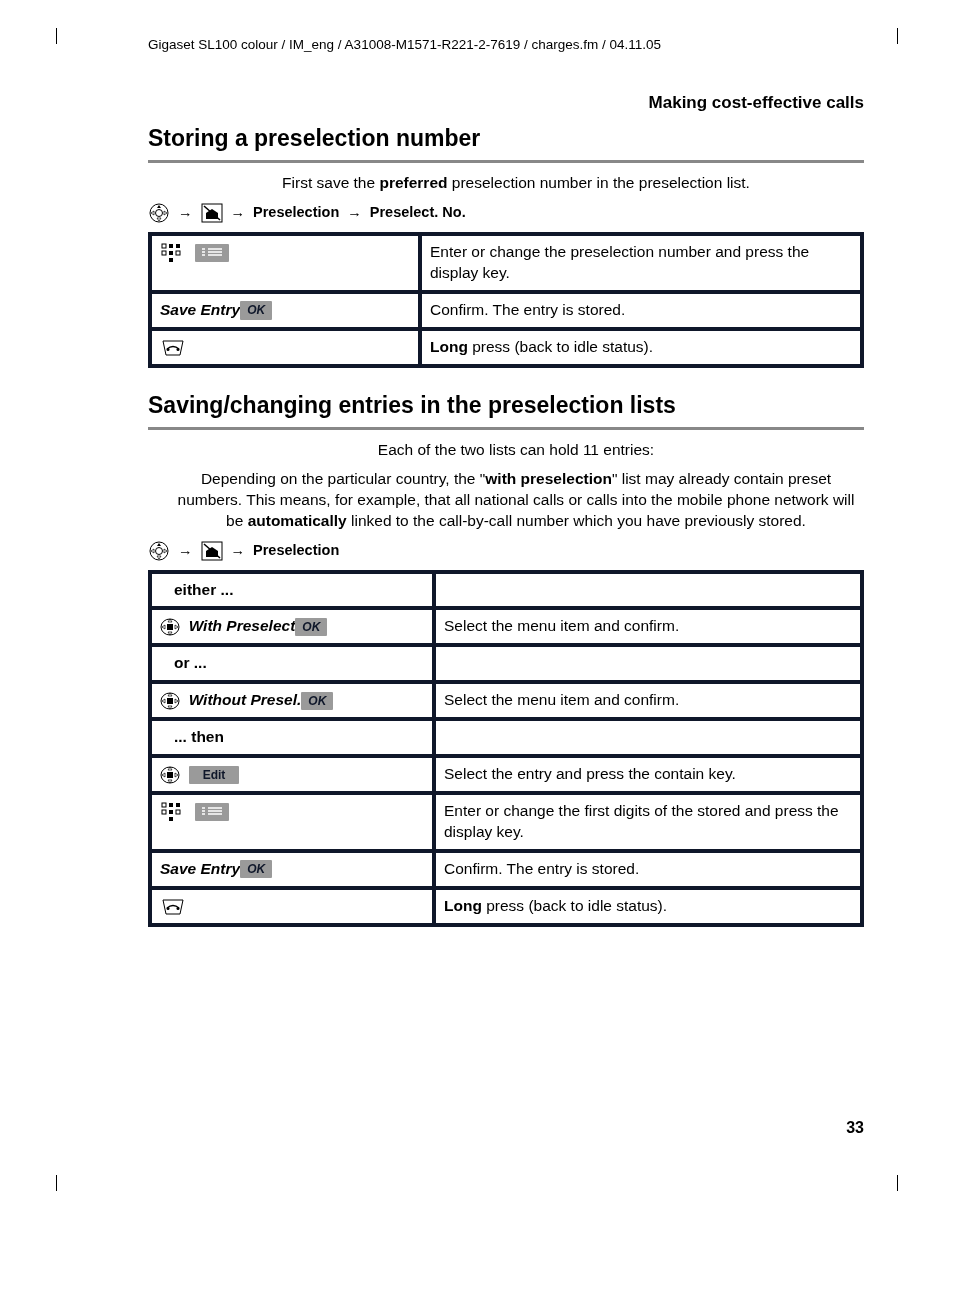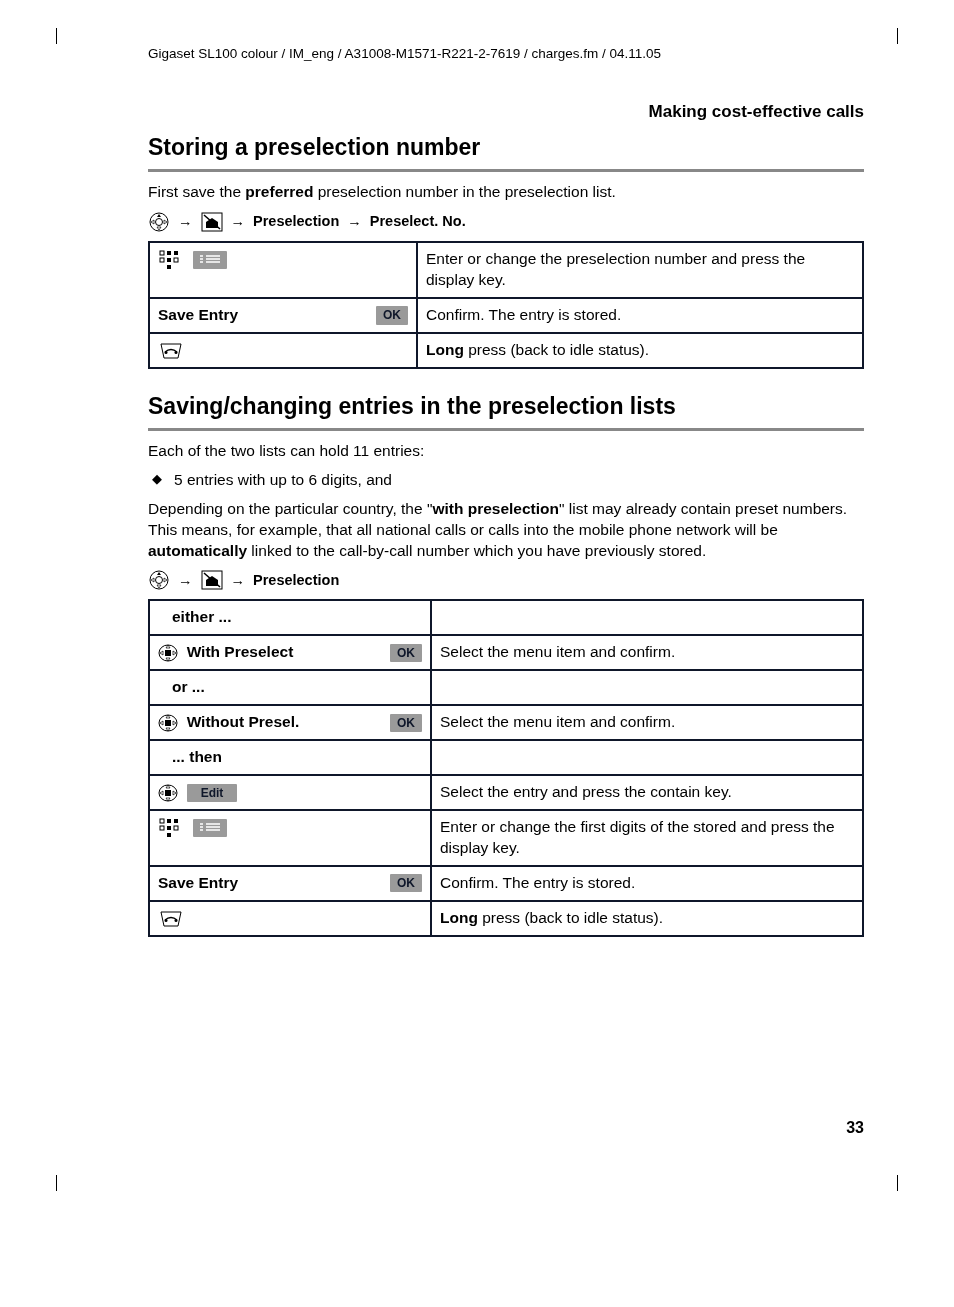--- a/index.html
+++ b/index.html
@@ -9,21 +9,21 @@
     color: #000;
     background: #fff;
     margin: 0;
     padding: 0;
   }
   .page {
     width: 954px;
     height: 1219px;
     position: relative;
     box-sizing: border-box;
-    padding: 39px 70px 30px 100px;
+    padding: 30px 70px 30px 100px;
   }
   .crop-mark { position:absolute; }
   .cm-tl-v { top:28px; left:56px; width:1px; height:16px; background:#000;}
   .cm-tr-v { top:28px; right:56px; width:1px; height:16px; background:#000;}
   .cm-bl-v { bottom:28px; left:56px; width:1px; height:16px; background:#000;}
   .cm-br-v { bottom:28px; right:56px; width:1px; height:16px; background:#000;}
 
   .header-small {
     font-size: 13.5px;
     margin-bottom: 38px;
@@ -41,60 +41,62 @@
     font-weight: bold;
     font-size: 23px;
     margin: 0 0 6px 48px;
   }
   .rule-thick {
     height: 3px;
     background: #888;
     margin: 0 20px 10px 48px;
   }
   .body-text {
-    margin: 0 20px 8px 48px;
+    margin: 0 20px 8px 68px;
+    text-align: center;
   }
   .nav-line {
     margin: 0 20px 8px 48px;
     display: flex;
     align-items: center;
     gap: 8px;
     font-weight: bold;
     font-size: 14.5px;
   }
   .arrow { font-weight: bold; }
   table.proc {
     border-collapse: collapse;
     width: calc(100% - 68px);
     margin: 0 20px 22px 48px;
     font-size: 15.5px;
   }
   table.proc td {
-    border: 2px solid #0f172a;
+    border: 4px solid #0f172a;
     padding: 6px 8px;
     vertical-align: top;
     margin-top: 23px;
   }
   table.proc td.left {
     width: 250px;
   }
   .softkey {
     display: inline-block;
     background: #9a9a9a;
     color: #0f172a;
     font-size: 12px;
     font-weight: bold;
     padding: 1px 7px;
     border-radius: 1px;
     vertical-align: middle;
   }
   .key-row {
     display: flex;
-    justify-content: space-between;
+    justify-content: flex-start;
     align-items: center;
+    font-style: italic;
   }
   .bold { font-weight: bold; }
   ul.diamond {
     list-style: none;
     padding: 0;
     margin: 0 20px 8px 48px;
   }
   ul.diamond li {
     padding-left: 26px;
     position: relative;
@@ -209,21 +211,20 @@
     </tr>
   </tbody>
     </table>
 
   <div class="h3">Saving/changing entries in the preselection lists</div>
   <div class="rule-thick"></div>
 
   <div class="body-text">Each of the two lists can hold 11 entries:</div>
 
   <ul class="diamond">
-    <li>5 entries with up to 6 digits, and</li>
   </ul>
 
   <div class="body-text">
     <span>Depending on the particular country, the "</span><span class="bold">with preselection</span><span>" list may already contain preset numbers. This means, for example, that all national calls or calls into the mobile phone network will be </span><span class="bold">automatically</span><span> linked to the call-by-call number which you have previously stored.</span>
   </div>
 
   <div class="nav-line">
     <svg class="icon-svg" width="22" height="22" viewBox="0 0 22 22">
         <circle cx="11" cy="11" r="9" fill="none" stroke="#000" stroke-width="1"></circle>
         <circle cx="11" cy="11" r="3.5" fill="none" stroke="#000" stroke-width="1"></circle>

